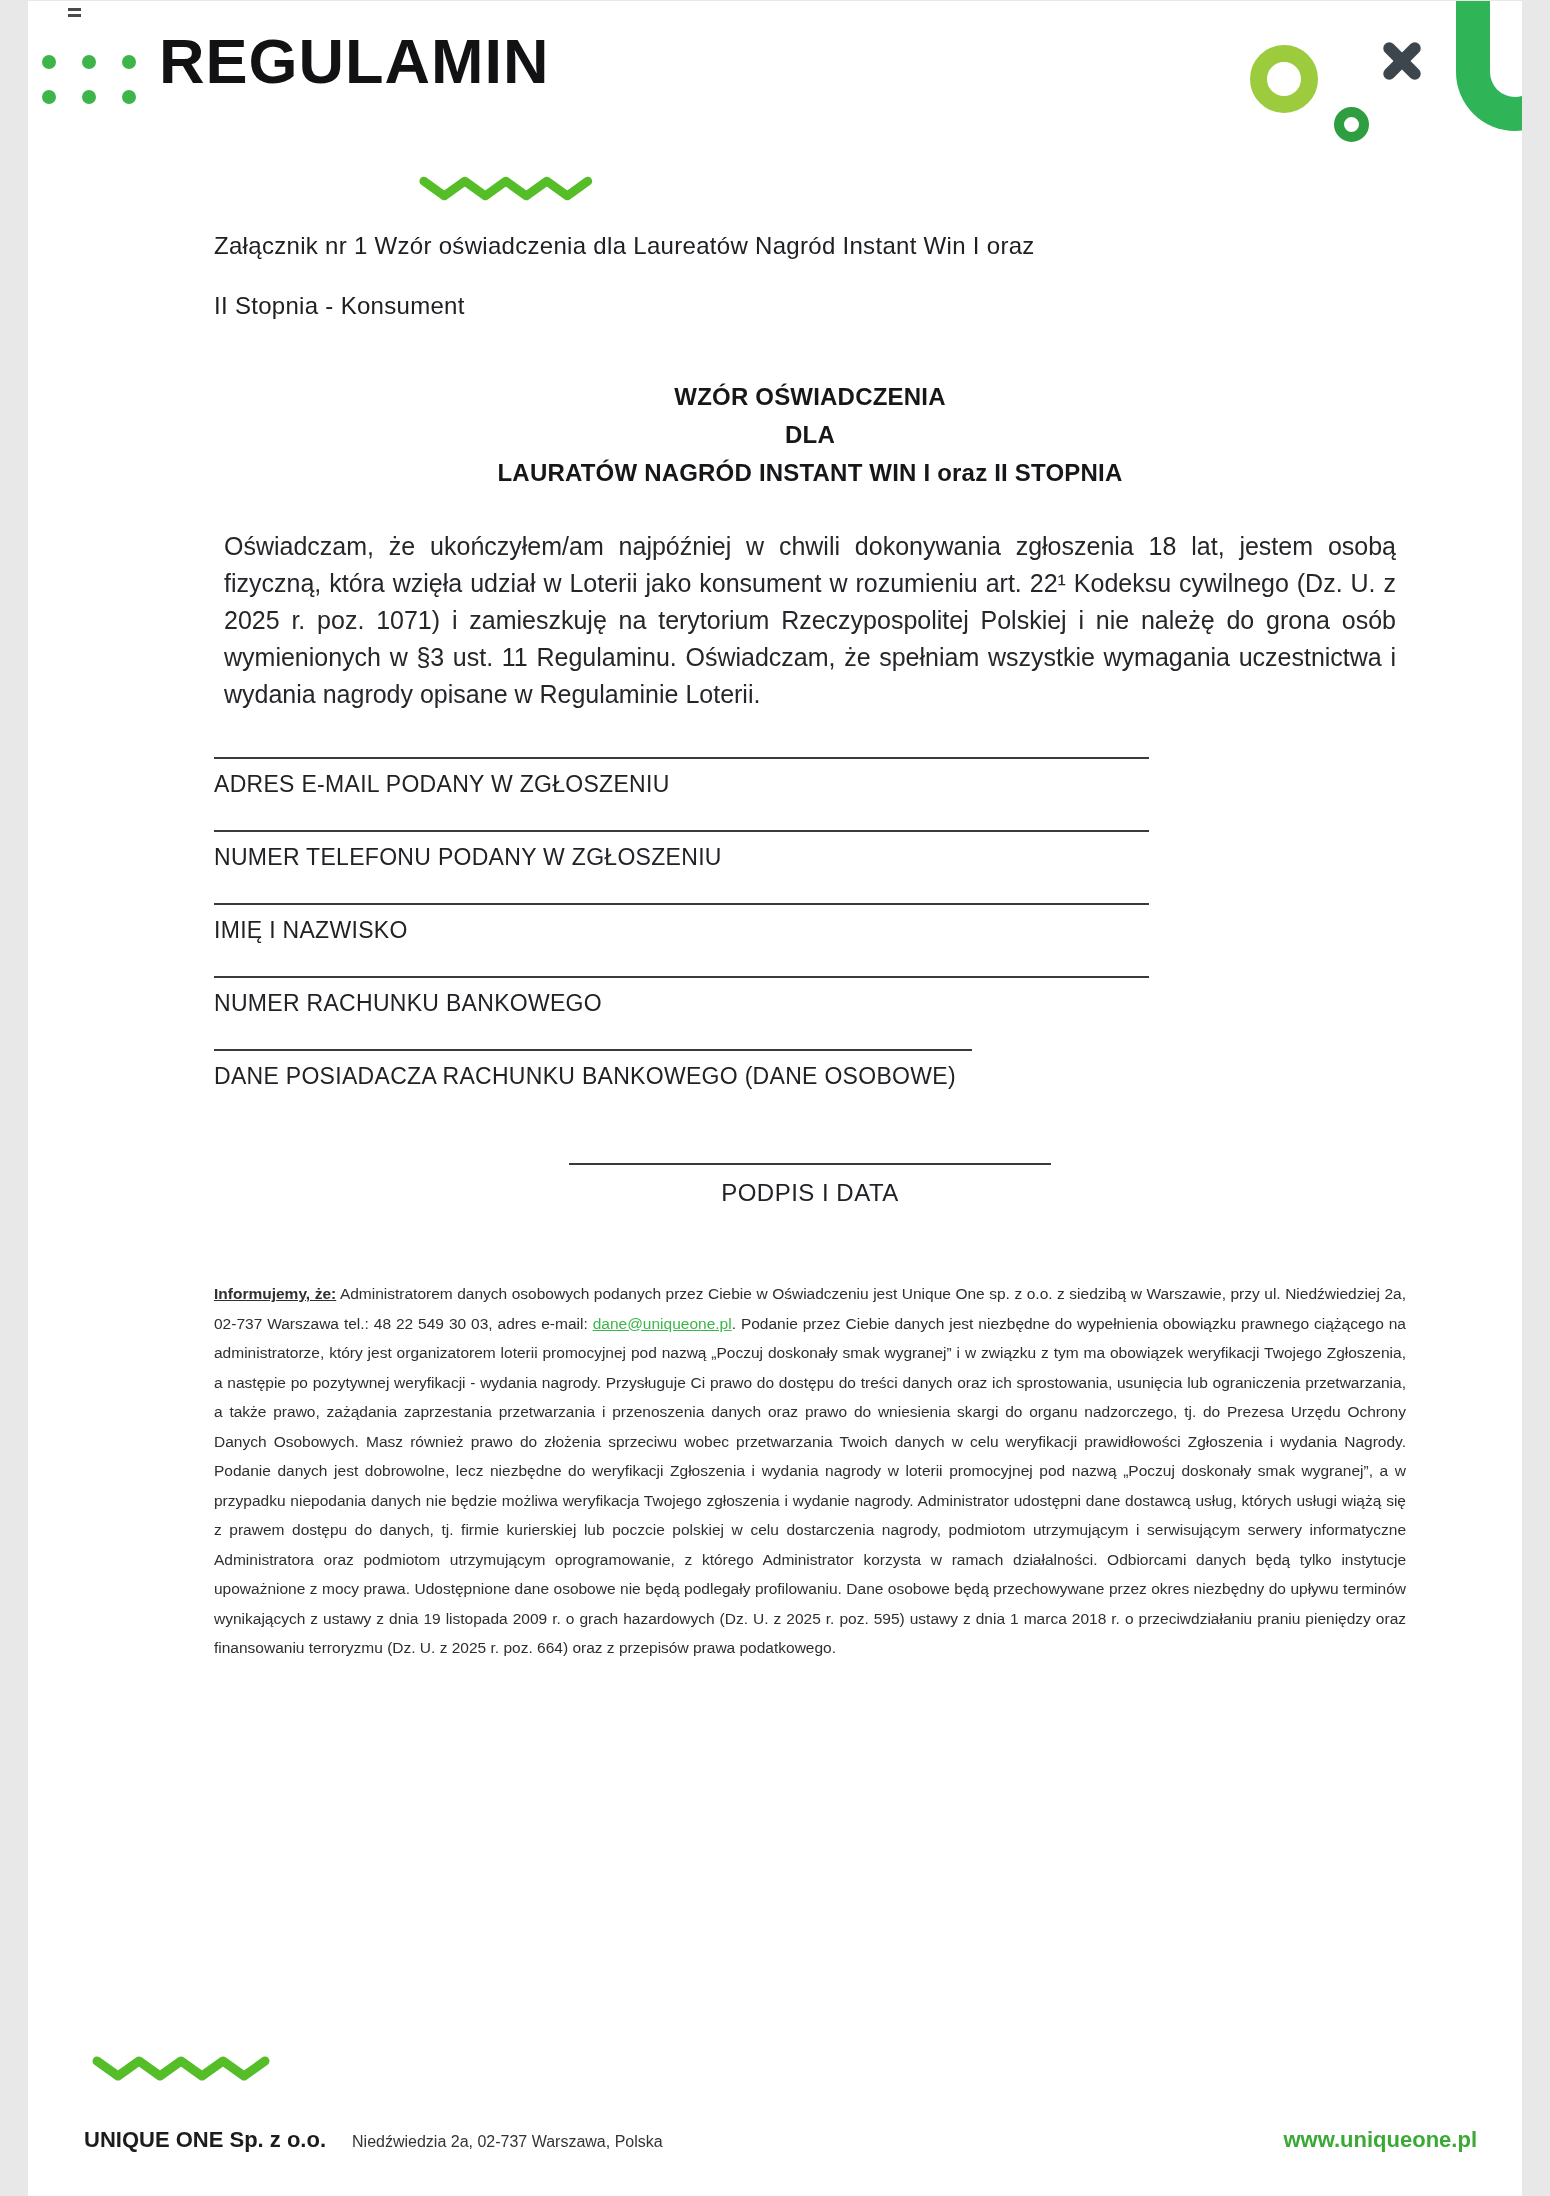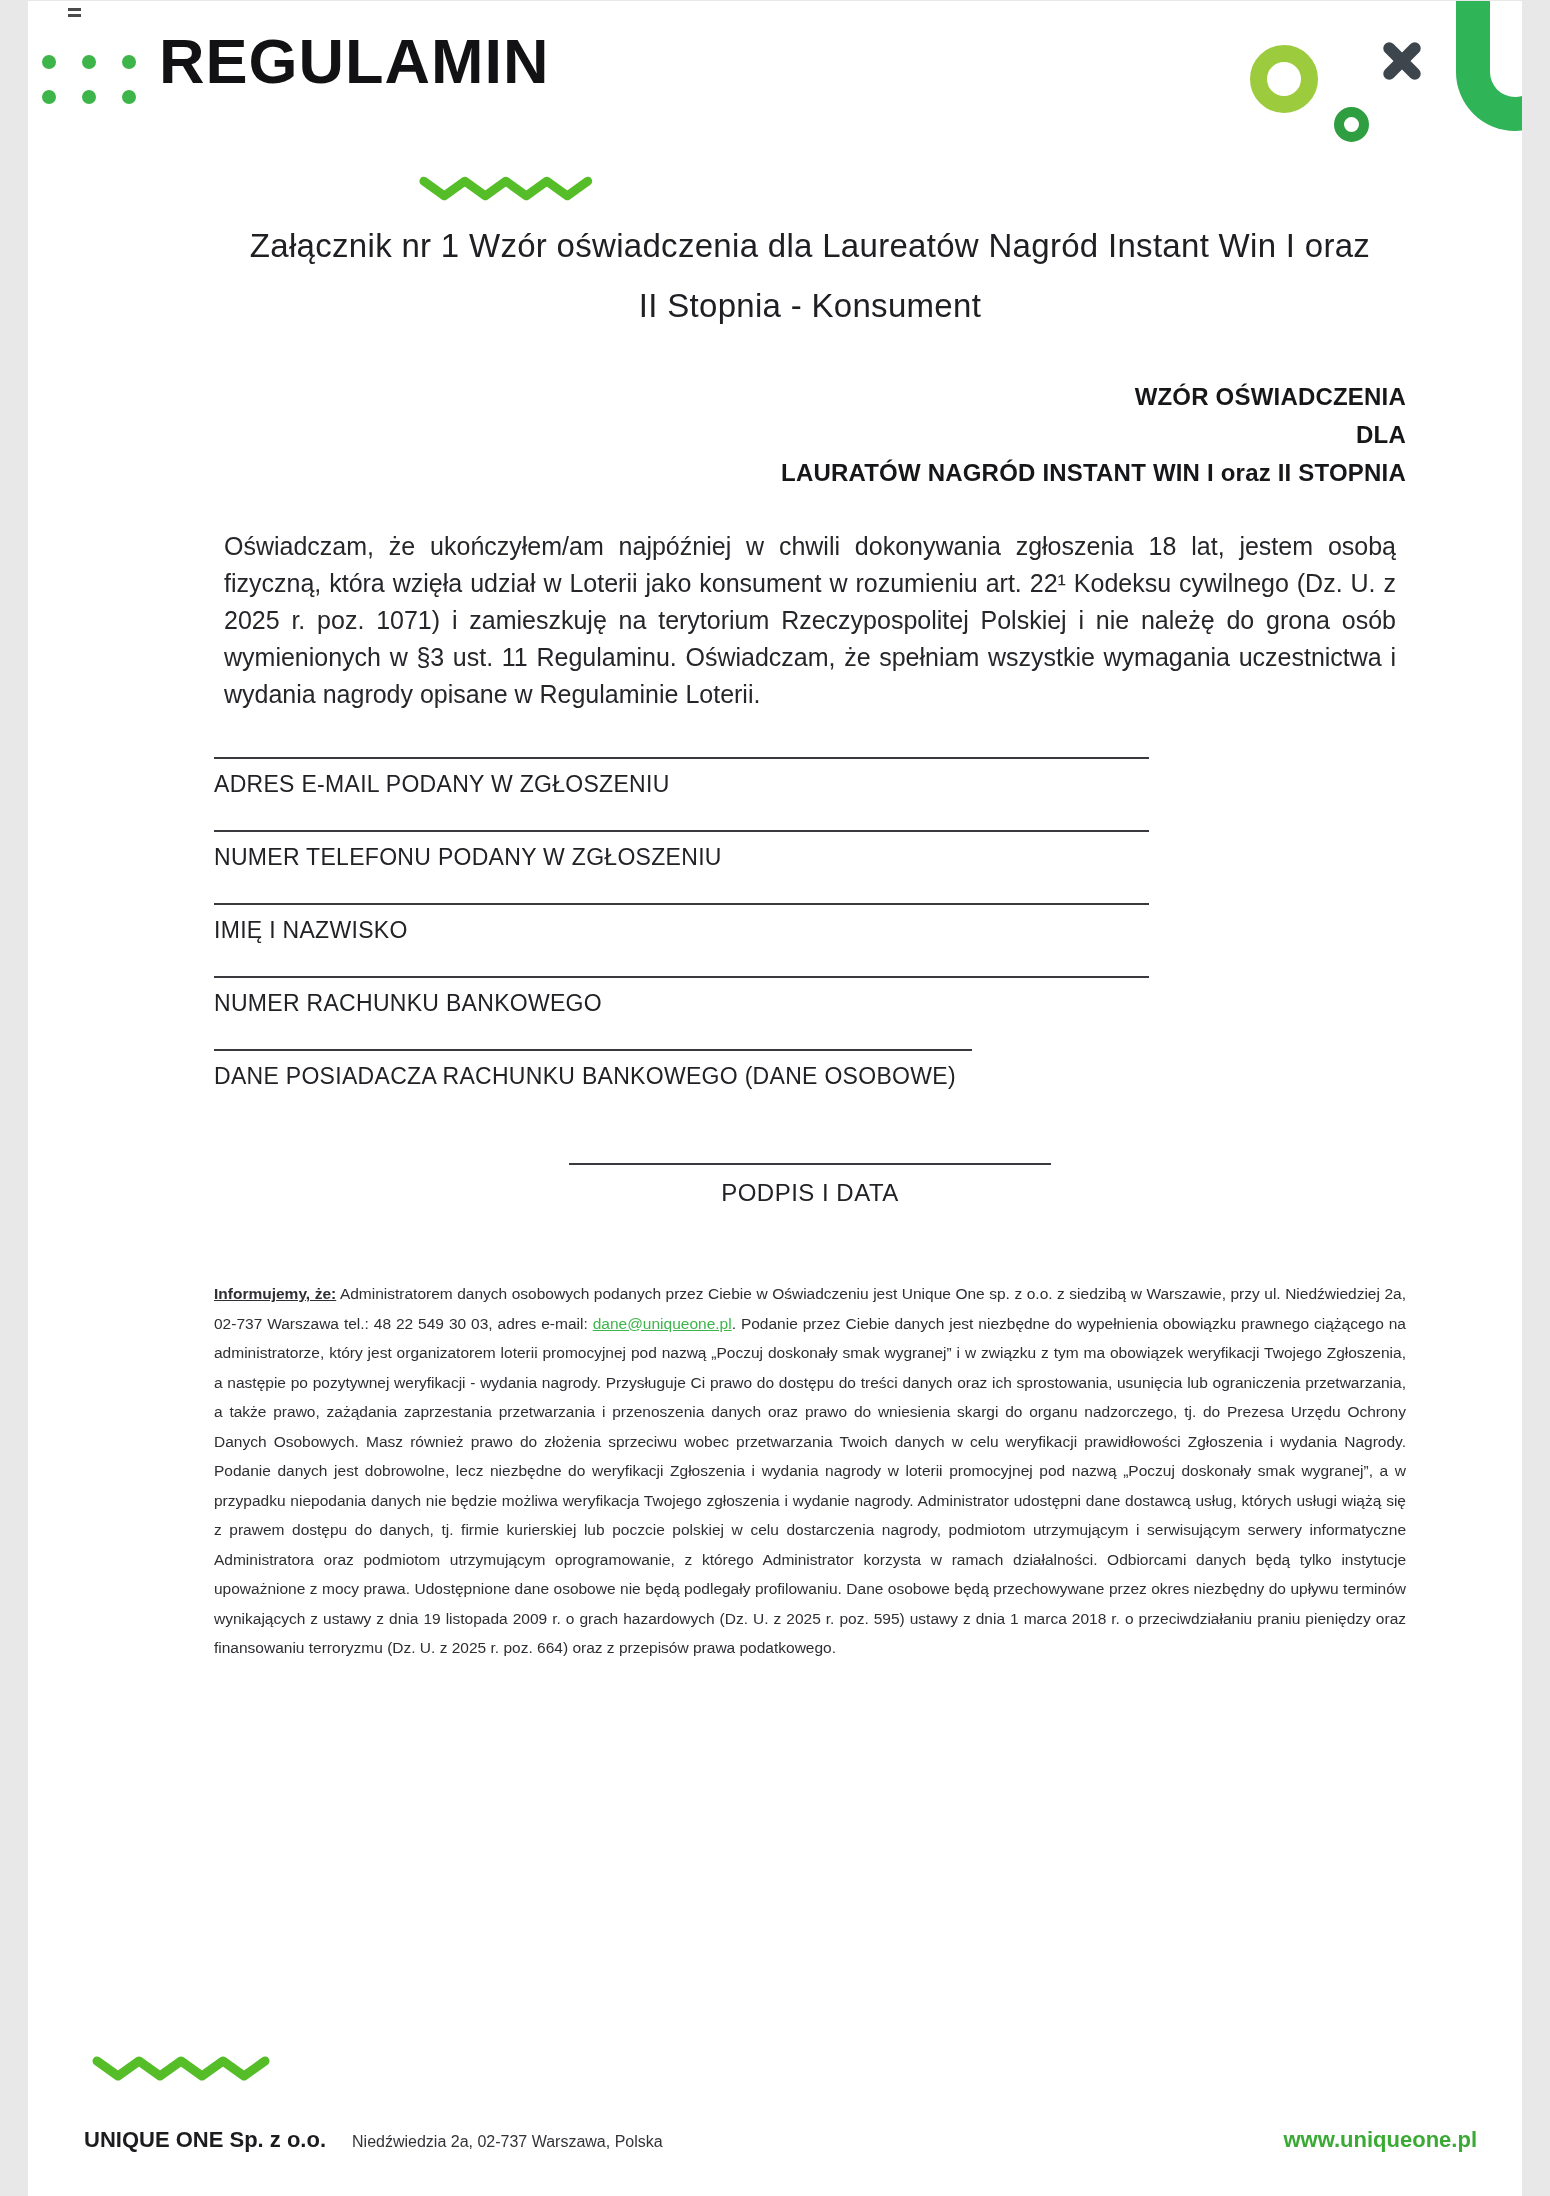--- a/index.html
+++ b/index.html
@@ -45,26 +45,26 @@
     position:absolute; left:1428px; top:-6px;
     width:118px; height:136px; box-sizing:border-box;
     border:34px solid #2FB457; border-top:none;
     border-radius:0 0 59px 59px;
   }
 
   
   .content { position:absolute; left:186px; top:215px; width:1192px; }
 
   .attachment-heading {
-    text-align:center; font-size:33px; line-height:60px; color:#202024; font-weight:400;
+    font-size:24px; line-height:60px; color:#202024; font-weight:400;
     letter-spacing:0.3px;
   }
 
   .statement-title {
-    margin-top:42px; text-align:right; font-weight:700; font-size:24px; line-height:38px;
+    margin-top:42px; text-align:center; font-weight:700; font-size:24px; line-height:38px;
     color:#17171a; letter-spacing:0.2px;
   }
 
   .body-par {
     margin:36px 0 0 0; padding:0 10px;
     font-size:25px; line-height:37px; text-align:justify; color:#26262a;
   }
 
   .instruction {
     margin-top:62px; font-weight:700; font-size:22px; color:#17171a; letter-spacing:0.2px;

